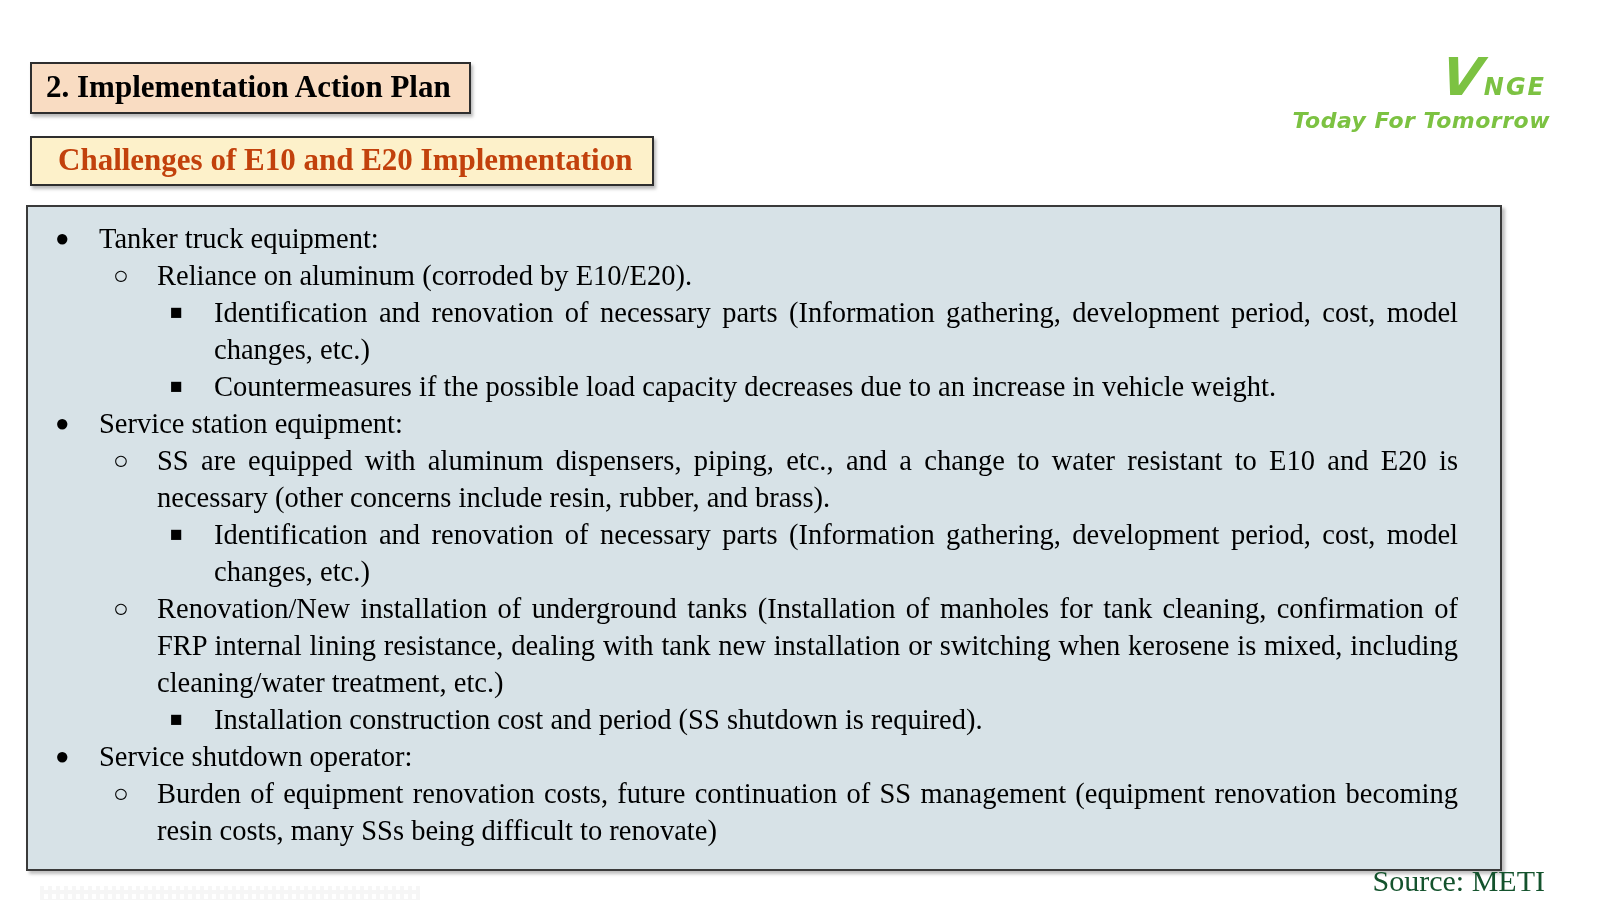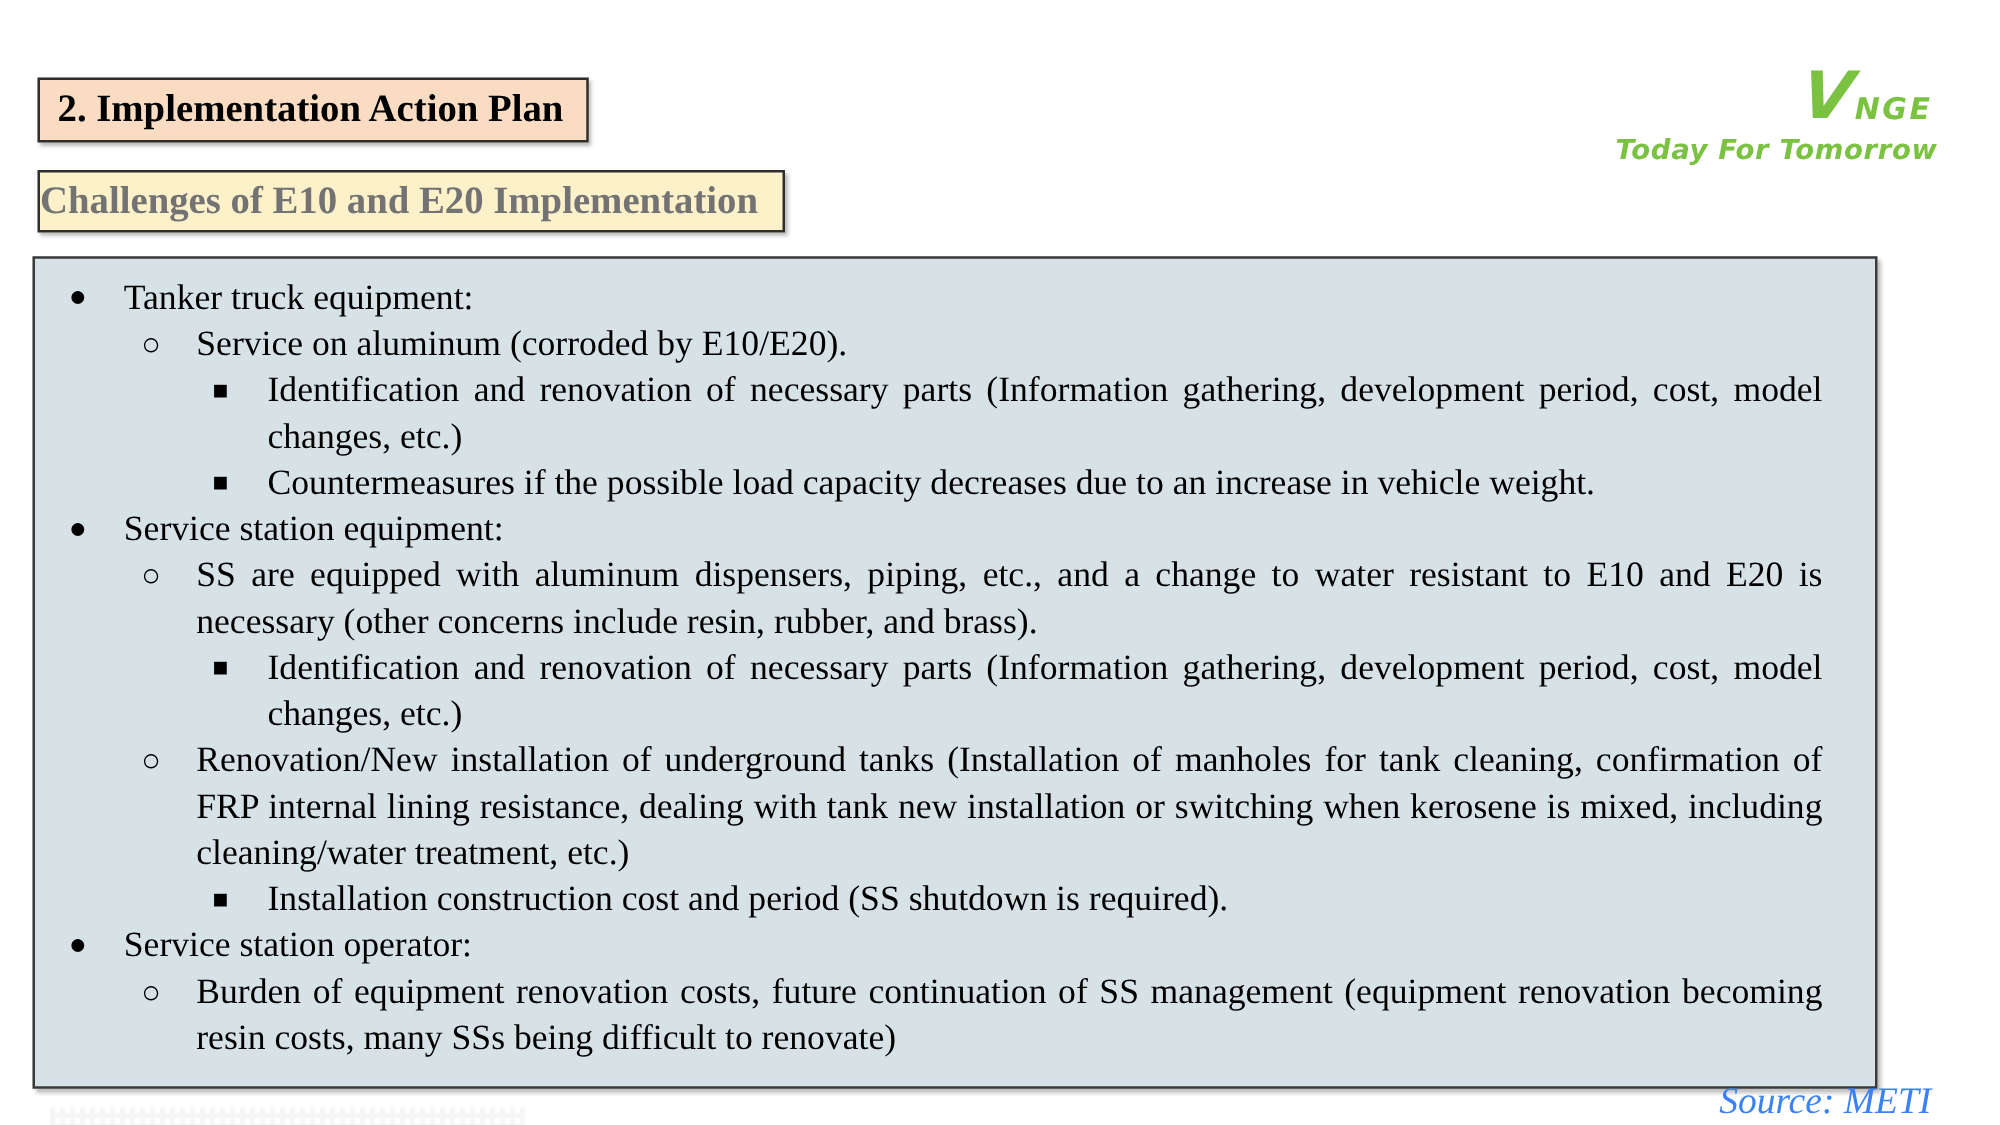--- a/index.html
+++ b/index.html
@@ -31,24 +31,24 @@
     color: #000;
     white-space: nowrap;
   }
   .subtitle-box {
     position: absolute;
     left: 30px;
     top: 88px;
     background: #fdf1ca;
     border: 2px solid #2e2e2e;
     box-shadow: 2px 3px 3px rgba(130,130,130,0.55);
-    padding: 4px 20px 6px 0;
+    padding: 4px 20px 6px 26px;
     font-size: 31px;
     font-weight: bold;
-    color: #737373;
+    color: #c2410c;
     white-space: nowrap;
   }
 
   
   .logo {
     position: absolute;
     top: 6px;
     right: 50px;
     text-align: right;
     color: #7cc242;
@@ -118,22 +118,21 @@
   .l1 .bullet { left: 27px; font-size: 24px; }
   .l2 .bullet { left: 85px; font-size: 26px; }
   .l3 .bullet { left: 142px; font-size: 21px; }
 
   
   .source {
     position: absolute;
     top: 816px;
     right: 55px;
     font-size: 30px;
-    font-style: italic;
-    color: #3b82f6;
+    color: #14532d;
   }
 
   
   .watermark {
     position: absolute;
     left: 40px;
     bottom: 0;
     width: 380px;
     height: 62px;
     opacity: 0.05;
@@ -154,29 +153,29 @@
   <div class="logo">
     <div class="logo-name">
       <span class="logo-v">V</span>
       <span class="logo-rest">NGE</span>
     </div>
     <div class="logo-tagline">Today For Tomorrow</div>
   </div>
 
   <div class="content-box">
       <div class="item l1 bold"><span class="bullet">●</span><span class="text">Tanker truck equipment:</span></div>
-      <div class="item l2"><span class="bullet">○</span><span class="text">Service on aluminum (corroded by E10/E20).</span></div>
+      <div class="item l2"><span class="bullet">○</span><span class="text">Reliance on aluminum (corroded by E10/E20).</span></div>
       <div class="item l3"><span class="bullet">■</span><span class="text">Identification and renovation of necessary parts (Information gathering, development period, cost, model changes, etc.)</span></div>
       <div class="item l3"><span class="bullet">■</span><span class="text">Countermeasures if the possible load capacity decreases due to an increase in vehicle weight.</span></div>
       <div class="item l1 bold"><span class="bullet">●</span><span class="text">Service station equipment:</span></div>
       <div class="item l2"><span class="bullet">○</span><span class="text">SS are equipped with aluminum dispensers, piping, etc., and a change to water resistant to E10 and E20 is necessary (other concerns include resin, rubber, and brass).</span></div>
       <div class="item l3"><span class="bullet">■</span><span class="text">Identification and renovation of necessary parts (Information gathering, development period, cost, model changes, etc.)</span></div>
       <div class="item l2"><span class="bullet">○</span><span class="text">Renovation/New installation of underground tanks (Installation of manholes for tank cleaning, confirmation of FRP internal lining resistance, dealing with tank new installation or switching when kerosene is mixed, including cleaning/water treatment, etc.)</span></div>
       <div class="item l3"><span class="bullet">■</span><span class="text">Installation construction cost and period (SS shutdown is required).</span></div>
-      <div class="item l1 bold"><span class="bullet">●</span><span class="text">Service station operator:</span></div>
+      <div class="item l1 bold"><span class="bullet">●</span><span class="text">Service shutdown operator:</span></div>
       <div class="item l2"><span class="bullet">○</span><span class="text">Burden of equipment renovation costs, future continuation of SS management (equipment renovation becoming resin costs, many SSs being difficult to renovate)</span></div>
     </div>
 
   <div class="source">Source: METI</div>
 
   <div class="watermark"></div>
 
 </div>
 
 </body></html>

